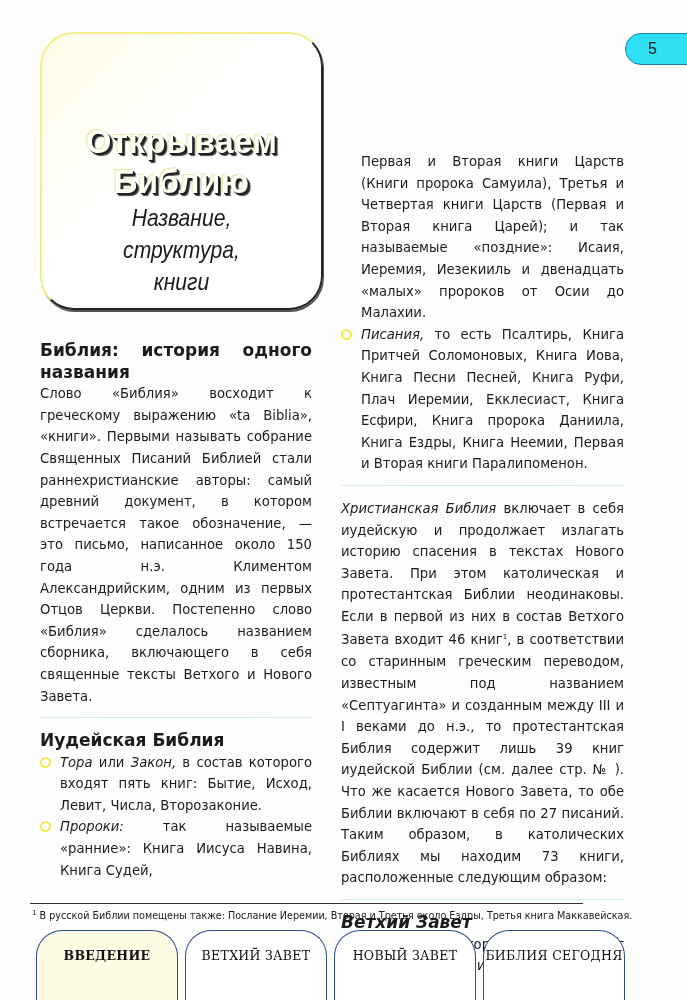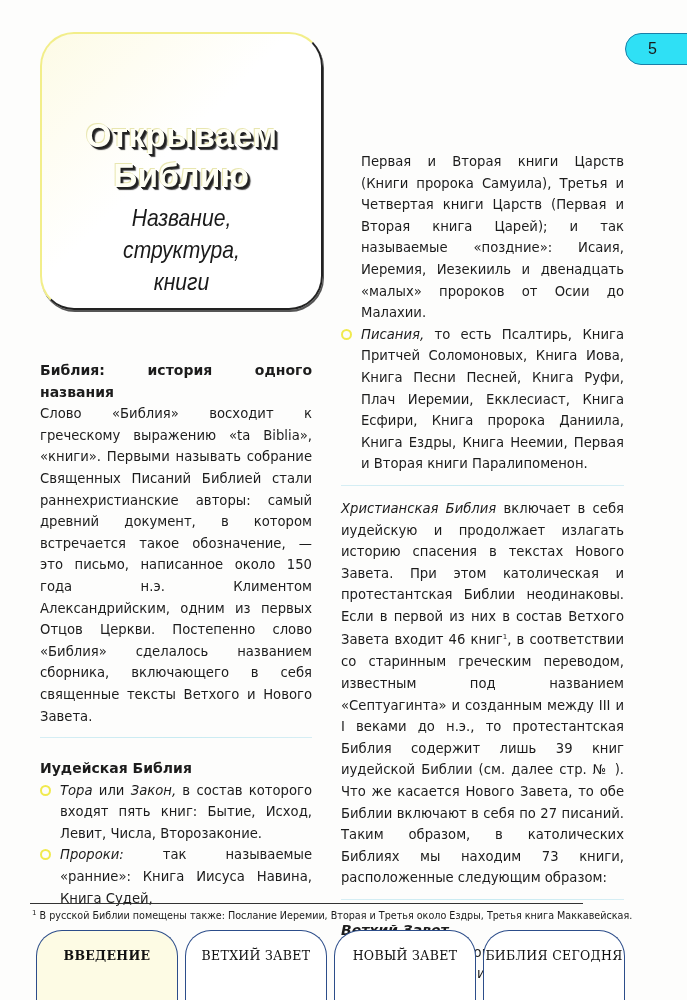--- a/index.html
+++ b/index.html
@@ -9,21 +9,21 @@
     .title-box {
       position: absolute; left: 40px; top: 32px; width: 283px; height: 278px;
       border-radius: 34px;
       border: 2px solid #222;
       border-top-color: #f2ee8a; border-left-color: #f2ee8a;
       background: linear-gradient(135deg, #fdfbe6 0%, #ffffff 45%, #ffffff 100%);
       box-shadow: 1px 2px 0 #555;
       text-align: center;
     }
     .title-main {
-      position: absolute; left: 0; right: 0; top: 82px;
+      position: absolute; left: 0; right: 0; top: 88px;
       font-family: "Liberation Sans", sans-serif; font-weight: bold;
       font-size: 33px; line-height: 40px; letter-spacing: 0.5px;
       color: #fffff4;
       text-shadow: 1px 1px 0 #222, 2px 2px 0 #222, 3px 3px 1px #444, -1px -1px 0 #e8e6b0;
     }
     .title-sub {
       position: absolute; left: 0; right: 0; top: 168px;
       font-family: "Liberation Sans", sans-serif; font-style: italic;
       font-size: 24px; line-height: 32px; color: #1a1a1a;
       transform: scaleX(0.88);
@@ -37,21 +37,21 @@
     }
 
     .col {
       position: absolute; font-size: 13.2px; line-height: 21.6px;
       text-align: justify;
     }
     .col-left { left: 40px; top: 340px; width: 272px; }
     .col-right { left: 341px; top: 151px; width: 283px; }
 
     .p { display: block; }
-    .h { font-weight: bold; font-size: 14px; margin-top: 20px; }
+    .h { font-weight: bold; font-size: 17px; }
     .it { font-style: italic; }
     .last { text-align-last: left; }
 
     .sep {
       height: 1px; background: linear-gradient(90deg, #d6eef4, #c8ebf2, #d6eef4);
       margin: 10px 0 12px 0;
     }
 
     .bullet-item { position: relative; padding-left: 20px; }
     .bullet {

